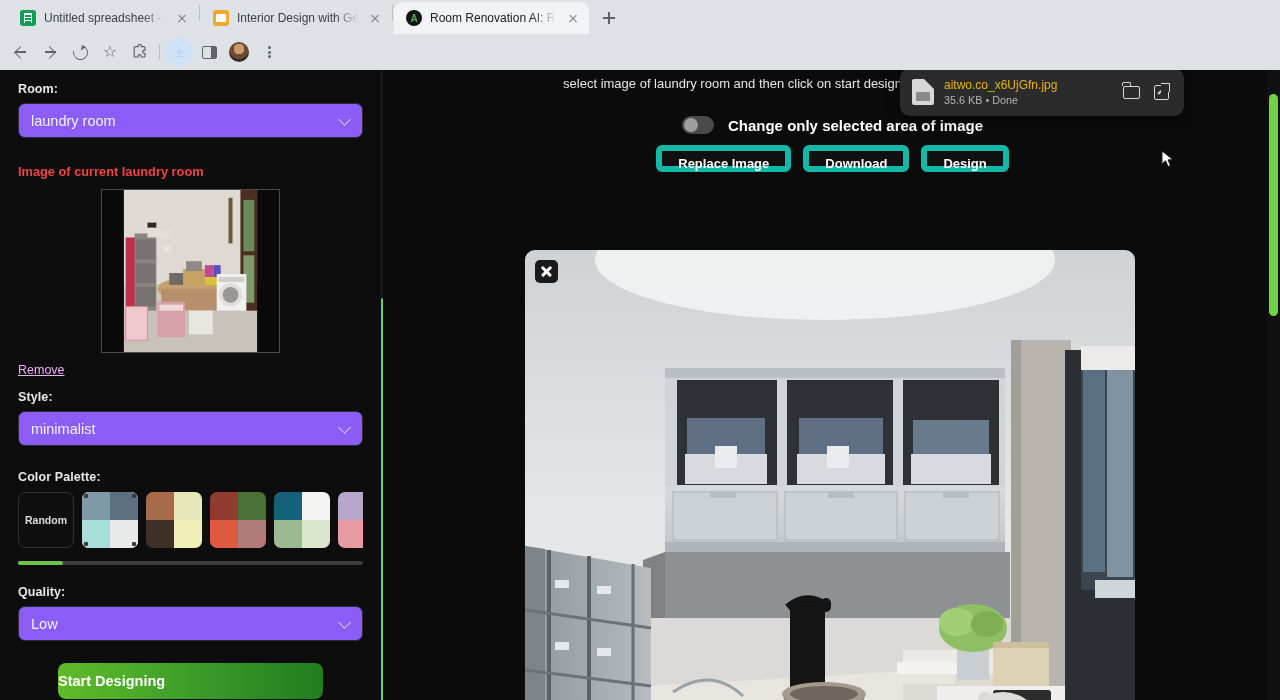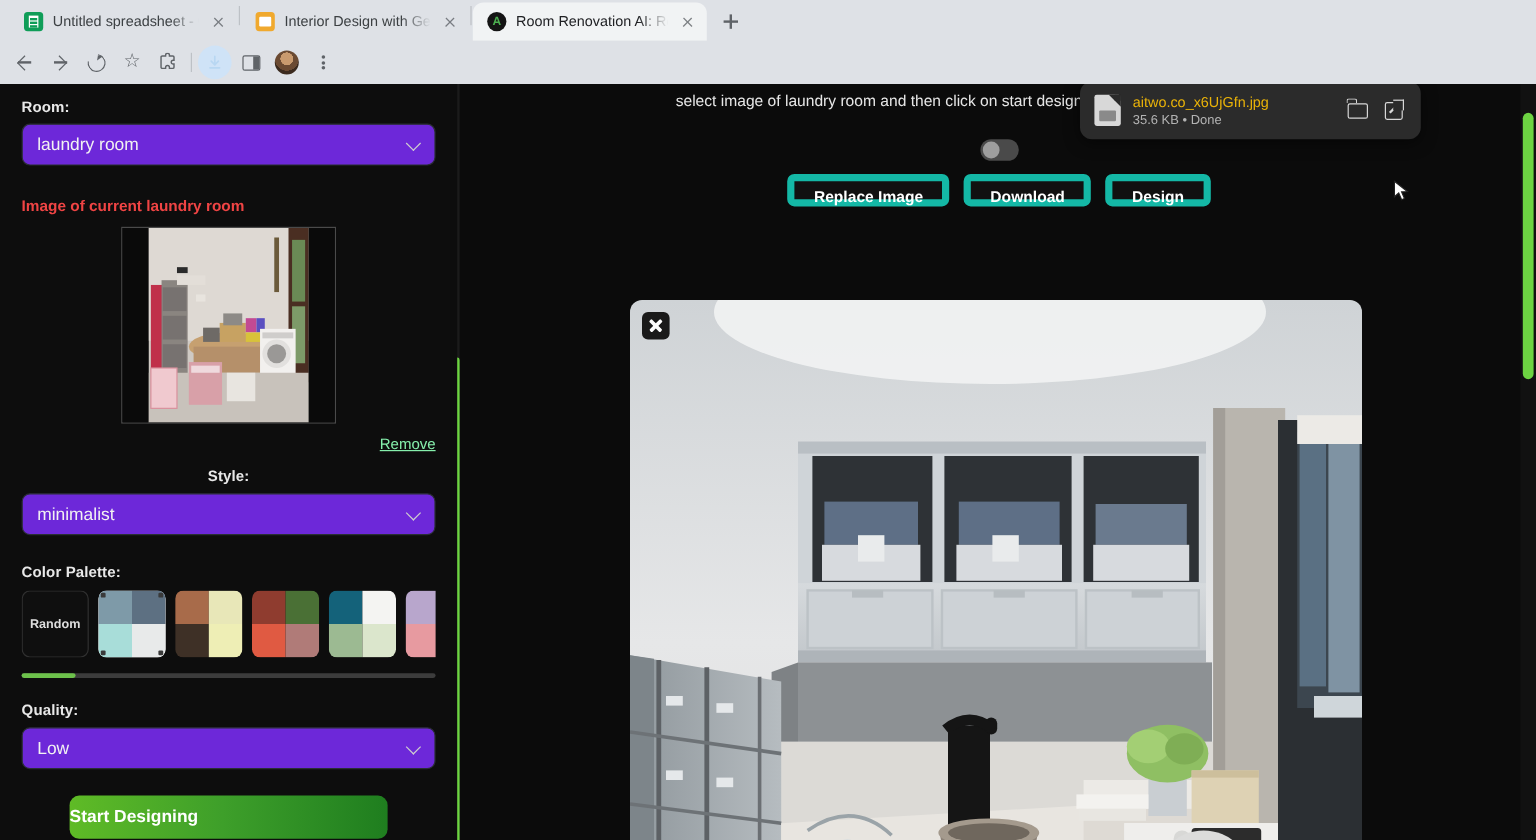--- a/index.html
+++ b/index.html
@@ -71,31 +71,31 @@
   .kebab i { position:absolute; left:7px; width:3px; height:3px; border-radius:50%; background:#5f6368; }
   .kebab i:nth-child(1){top:2px;} .kebab i:nth-child(2){top:6.5px;} .kebab i:nth-child(3){top:11px;}
 
   
   #page { position:relative; width:1280px; height:634px; background:#0b0b0b; overflow:hidden; }
 
   
   #sidebar { position:absolute; left:0; top:0; width:381px; height:634px; background:#0d0d0d;
      padding:12px 18px 0 18px; }
   .field-label { font-size:12.5px; font-weight:bold; color:#e8e8e8; margin-bottom:7px; letter-spacing:.1px; }
-  .select-box { height:35px; background:#6d28d9; border:1px solid #2a2e35; border-radius:7px;
+  .select-box { height:35px; background:#8b5cf6; border:1px solid #2a2e35; border-radius:7px;
      display:flex; align-items:center; padding:0 12px; position:relative; }
   .select-val { font-size:14.5px; color:#f2f2f2; }
   .chev { position:absolute; right:13px; top:50%; width:9px; height:9px; margin-top:-6px;
      border-right:1.8px solid #cfcfcf; border-bottom:1.8px solid #cfcfcf; transform:rotate(45deg); }
   .section-title { font-size:12.8px; font-weight:bold; color:#ef4444; }
 
   #thumb-wrap { width:179px; height:164px; margin:10px auto 0 auto; border:1px solid #4a4a4a;
      background:#0a0a0a; overflow:hidden; position:relative; }
   #thumb { position:absolute; inset:0; }
-  .remove-link { display:block; text-align:right; font-size:12.5px; color:#86efac;
+  .remove-link { display:block; text-align:left; font-size:12.5px; color:#f0abfc;
      text-decoration:underline; margin-top:10px; }
 
   #palette-row { display:flex; gap:8px; margin-top:8px; overflow:hidden; height:56px; }
   .swatch { width:56px; height:56px; border-radius:7px; flex:0 0 56px; overflow:hidden; position:relative; }
   .swatch.random { background:#0f0f0f; border:1px solid #303030; display:flex; align-items:center; justify-content:center;
      font-size:10.5px; font-weight:bold; color:#ddd; }
   .swatch .quad { position:absolute; width:50%; height:50%; }
   .swatch.selected { outline:3px solid #fff; outline-offset:-3px; }
   .swatch.selected .dot { position:absolute; width:4px; height:4px; background:#3a3a3a; border-radius:1px; z-index:3; }
   .swatch.selected .dot.tl{left:2px;top:2px;} .swatch.selected .dot.tr{right:2px;top:2px;}
@@ -280,21 +280,21 @@
         <rect x="58" y="116" width="24" height="6" fill="#efd9dd"></rect>
         <rect x="88" y="122" width="24" height="24" fill="#e8e5e0"></rect>
         <rect x="128" y="8" width="4" height="46" fill="#6b5a3a"></rect>
         <rect x="0" y="0" width="22" height="164" fill="#0a0a0a"></rect>
         <rect x="157" y="0" width="22" height="164" fill="#0a0a0a"></rect>
       </svg>
     </div>
 
     <a class="remove-link" href="#">Remove</a>
 
-    <div class="field-label" style="margin-top:13px;text-align:center;">Style:</div>
+    <div class="field-label" style="margin-top:13px;">Style:</div>
     <div class="select-box">
       <span class="select-val">minimalist</span>
       <span class="chev"></span>
     </div>
 
     <div class="field-label" style="margin-top:24px;">Color Palette:</div>
 
     <div id="palette-row">
       <div class="swatch random">
         <span>Random</span>
@@ -347,20 +347,21 @@
 
     <div id="start-btn">Start Designing</div>
   </div>
 
   <div id="main">
 
     <div id="hint">select image of laundry room and then click on start designing.</div>
 
     <div id="toggle-row">
       <div id="toggle"></div>
+      <div id="toggle-label">Change only selected area of image</div>
     </div>
 
     <div id="btn-row">
       <div class="act-btn">Replace Image</div>
       <div class="act-btn">Download</div>
       <div class="act-btn">Design</div>
     </div>
 
     <div id="result-wrap">
       <svg id="result-img" viewBox="0 0 610 520" preserveAspectRatio="none">

